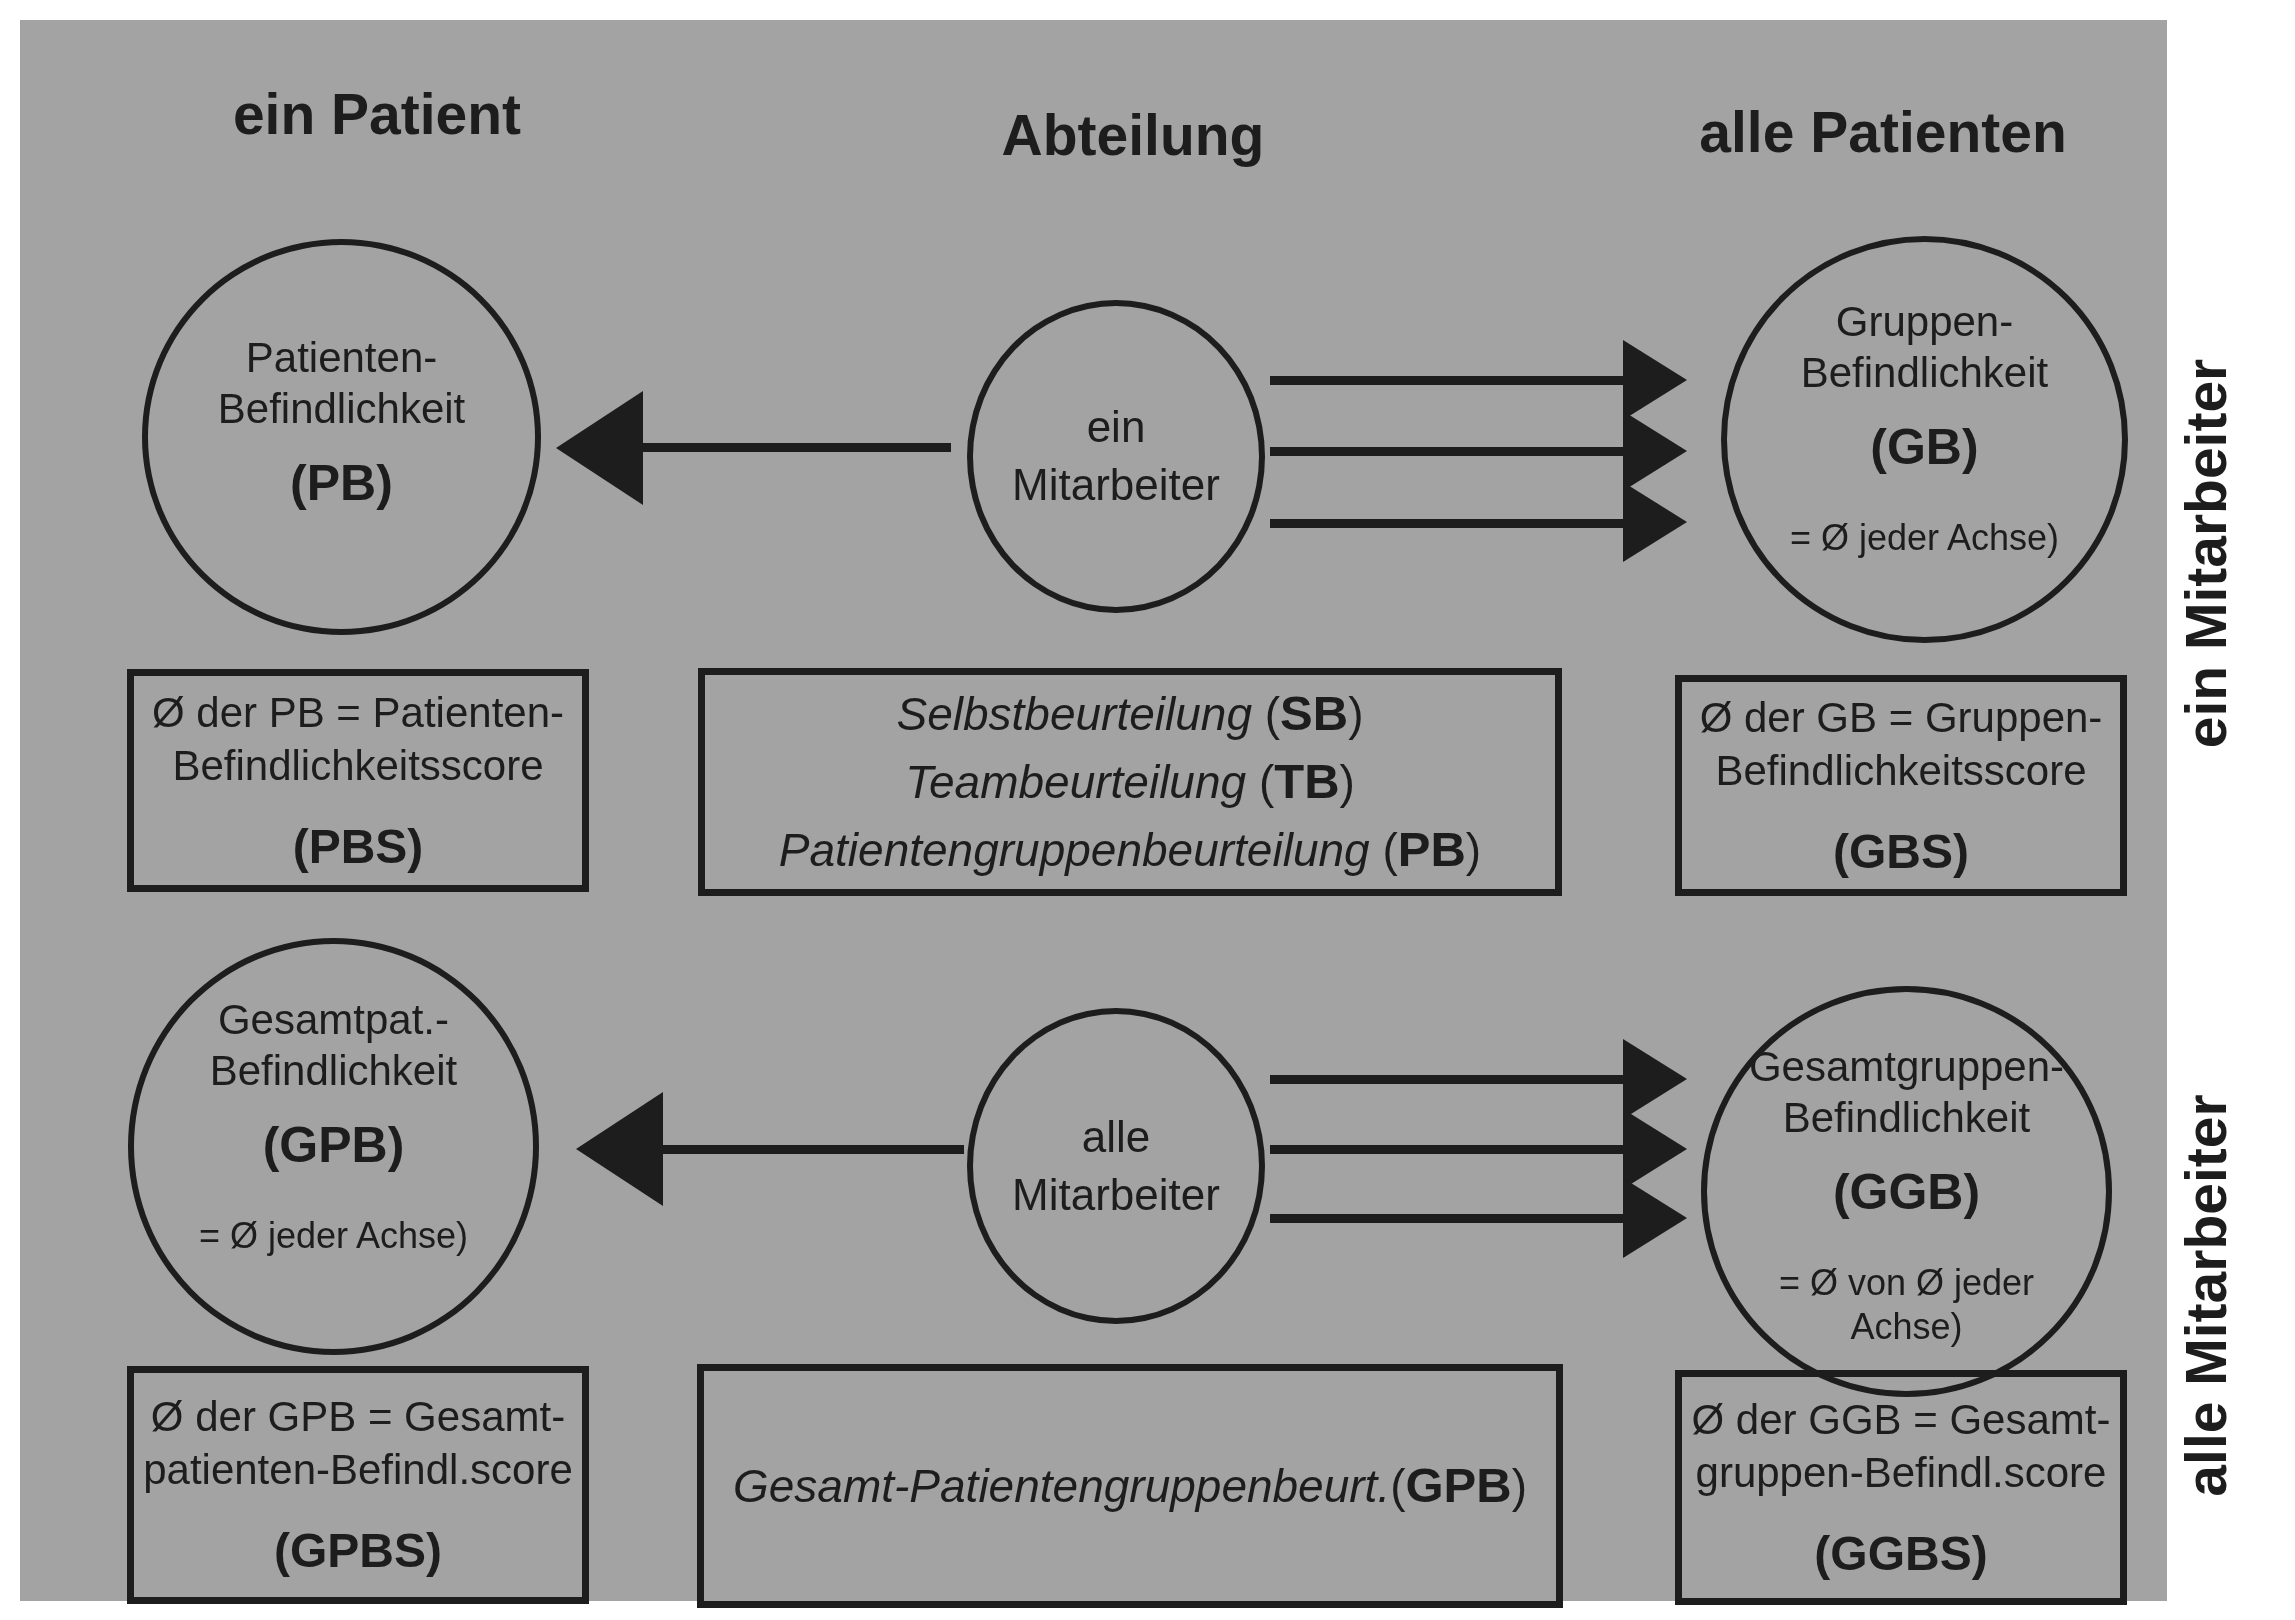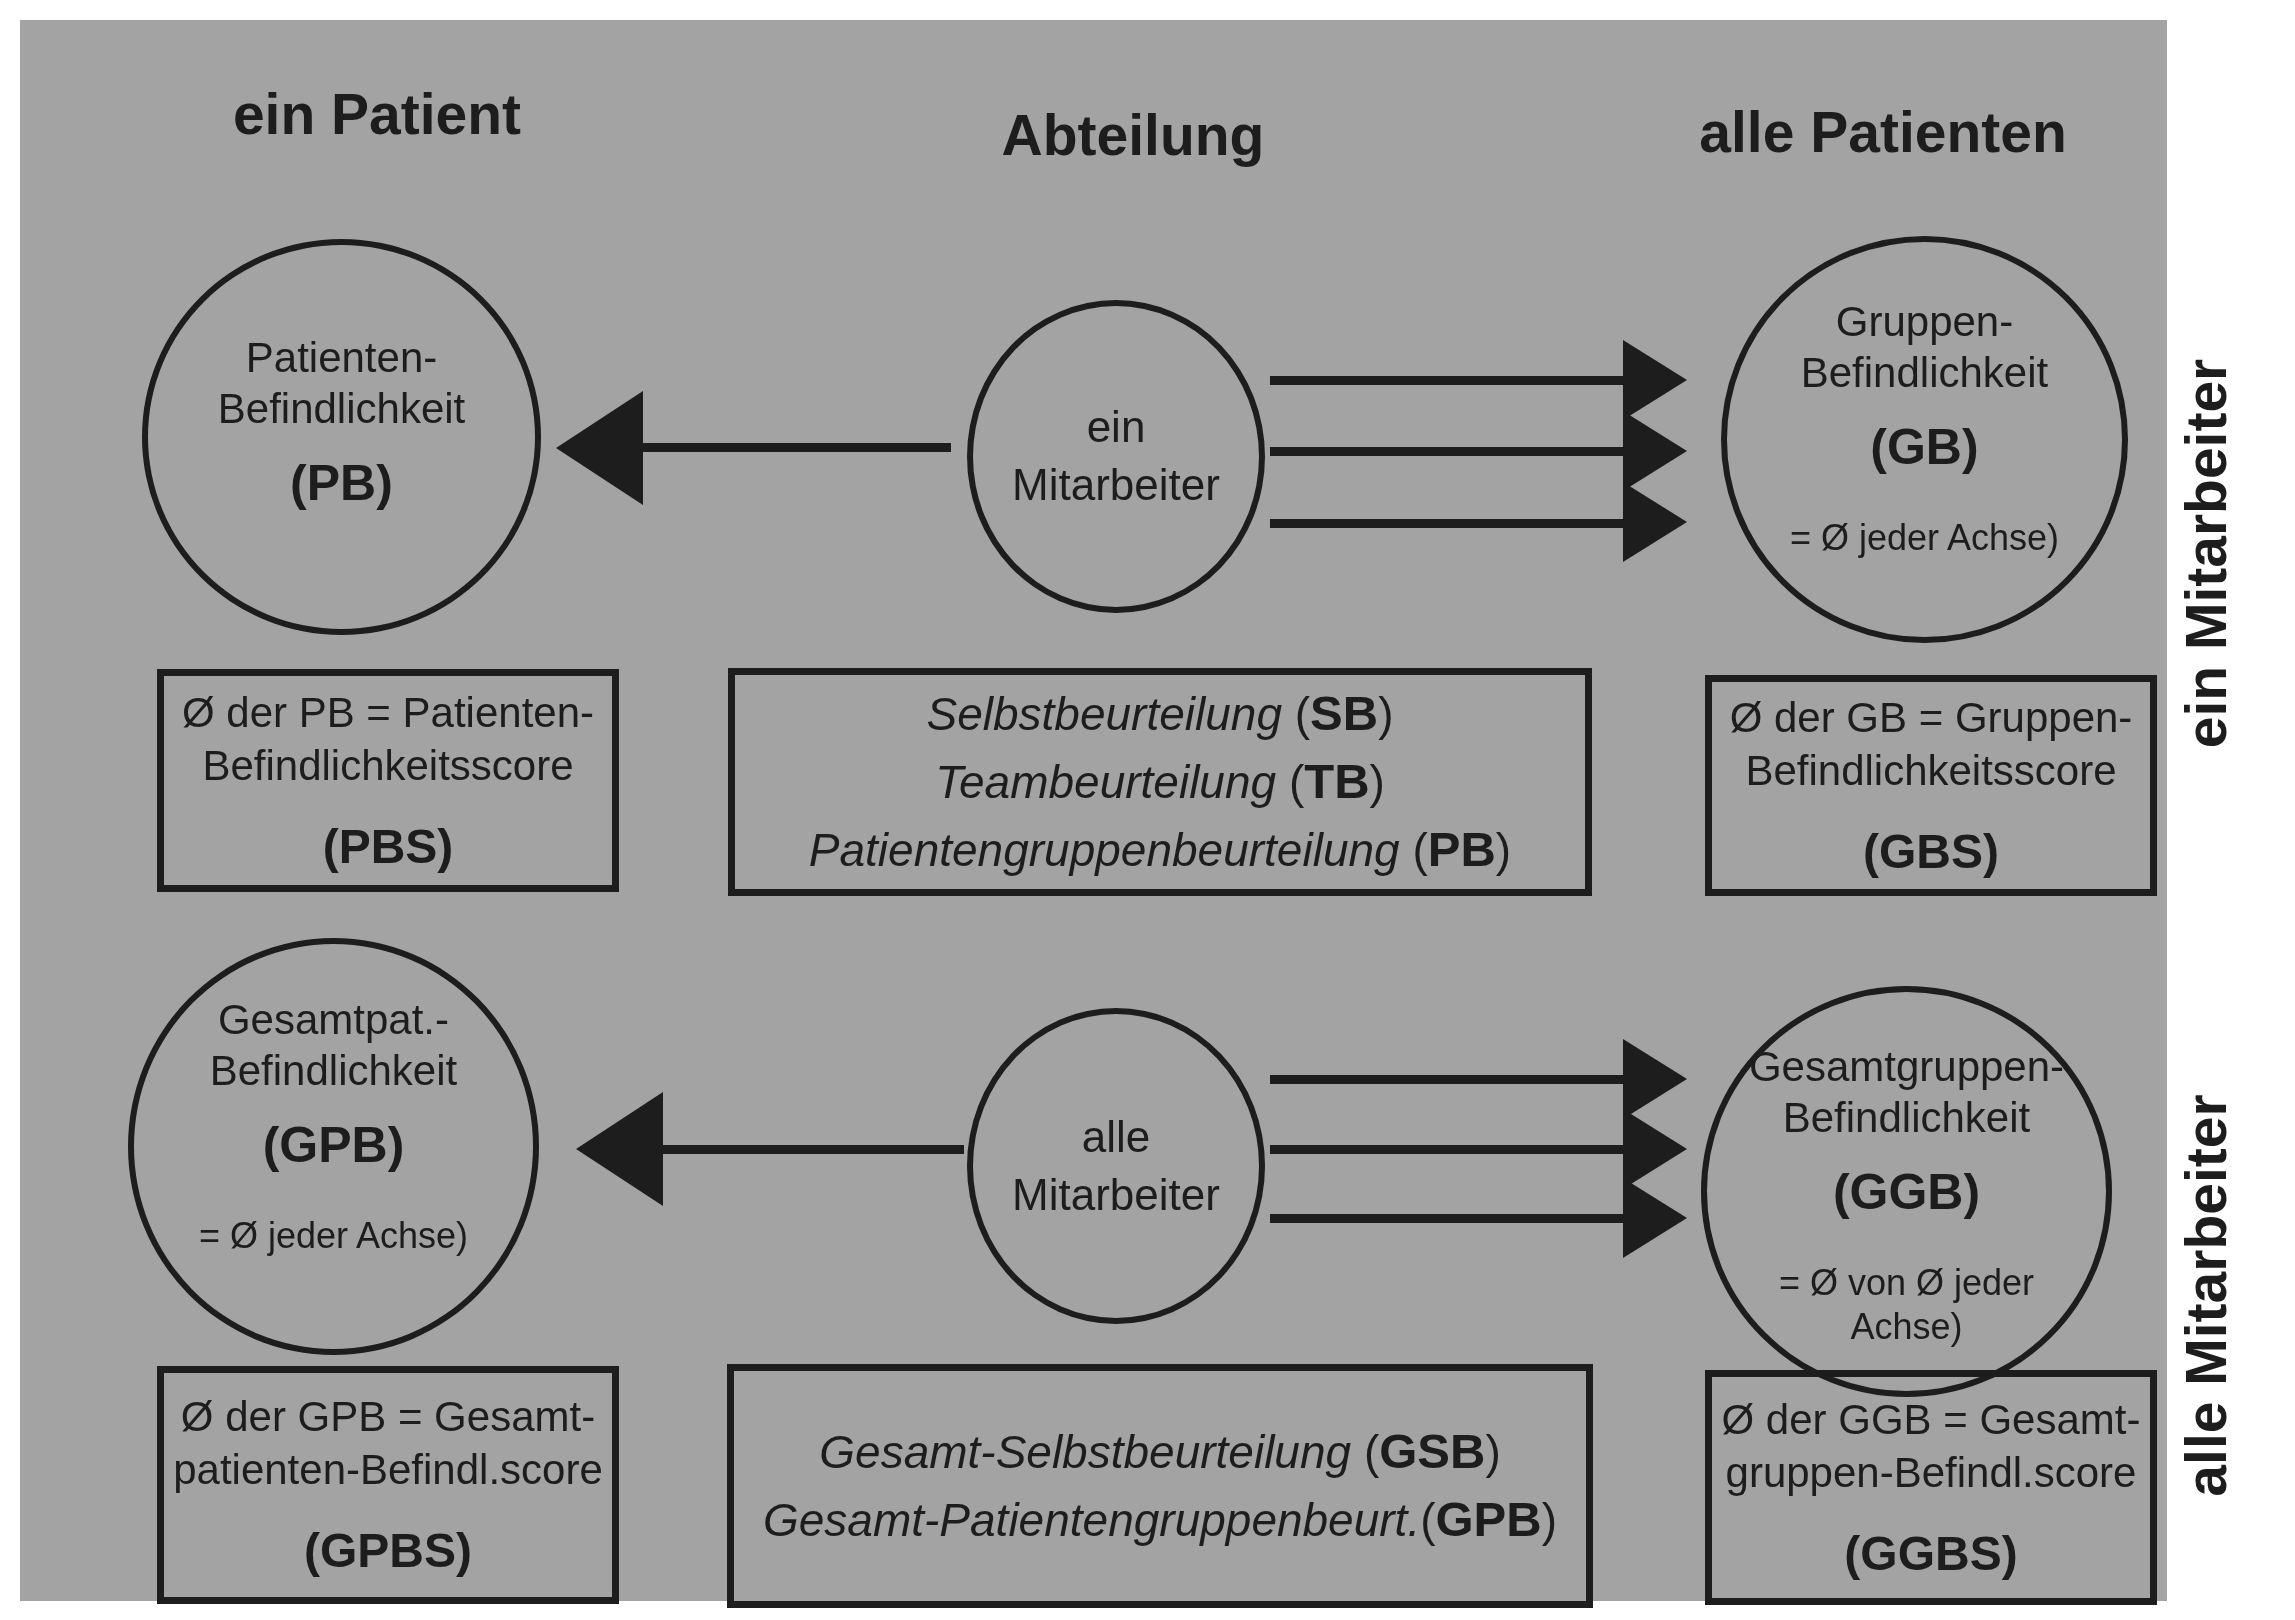--- a/index.html
+++ b/index.html
@@ -28,21 +28,21 @@
   #c-gpb .inner{transform:translateY(-20px);}
   #c-am{left:947px;top:988px;width:286px;height:304px;}
   #c-ggb{left:1681px;top:966px;width:399px;height:399px;justify-content:center;}
   #c-ggb .inner{transform:translateY(3.6px);}
   .node-line{font-size:42px;line-height:51px;}
   .node-acr{font-size:50px;line-height:58px;font-weight:700;margin-top:20px;}
   .node-note{font-size:36px;line-height:44px;margin-top:40px;}
   .ell .node-line{font-size:44px;line-height:58px;}
   .sbox{
     position:absolute;border:7.7px solid #1d1d1d;
-    display:flex;flex-direction:column;align-items:center;justify-content:center;text-align:center;margin-left:30px;
+    display:flex;flex-direction:column;align-items:center;justify-content:center;text-align:center;
   }
   #b-pbs{left:107px;top:649px;width:448px;height:209px;}
   #b-sb{left:678px;top:648px;width:850px;height:214px;}
   #b-gbs{left:1655px;top:655px;width:438px;height:207px;}
   #b-gpbs{left:107px;top:1346px;width:448px;height:224px;}
   #b-gsb{left:677px;top:1344px;width:852px;height:230px;}
   #b-ggbs{left:1655px;top:1350px;width:438px;height:221px;}
   .box-line{font-size:42px;line-height:53px;}
   .box-acr{font-size:48px;line-height:57px;font-weight:700;margin-top:26px;}
   .rating-line{font-size:46px;line-height:67px;}
@@ -132,21 +132,20 @@
     <div class="box-acr">(GBS)</div>
   </div>
 
   <div class="sbox" id="b-gpbs">
     <div class="box-line">Ø der GPB = Gesamt-</div>
     <div class="box-line">patienten-Befindl.score</div>
     <div class="box-acr">(GPBS)</div>
   </div>
 
   <div class="sbox" id="b-gsb">
-      <div class="rating-line"><i>Gesamt-Selbstbeurteilung</i> (<b>GSB</b>)</div>
       <div class="rating-line"><i>Gesamt-Patientengruppenbeurt.</i>(<b>GPB</b>)</div>
     </div>
 
   <div class="sbox" id="b-ggbs">
     <div class="box-line">Ø der GGB = Gesamt-</div>
     <div class="box-line">gruppen-Befindl.score</div>
     <div class="box-acr">(GGBS)</div>
   </div>
 
   <div class="ahead-l" style="left:536px;top:371px;"></div>

